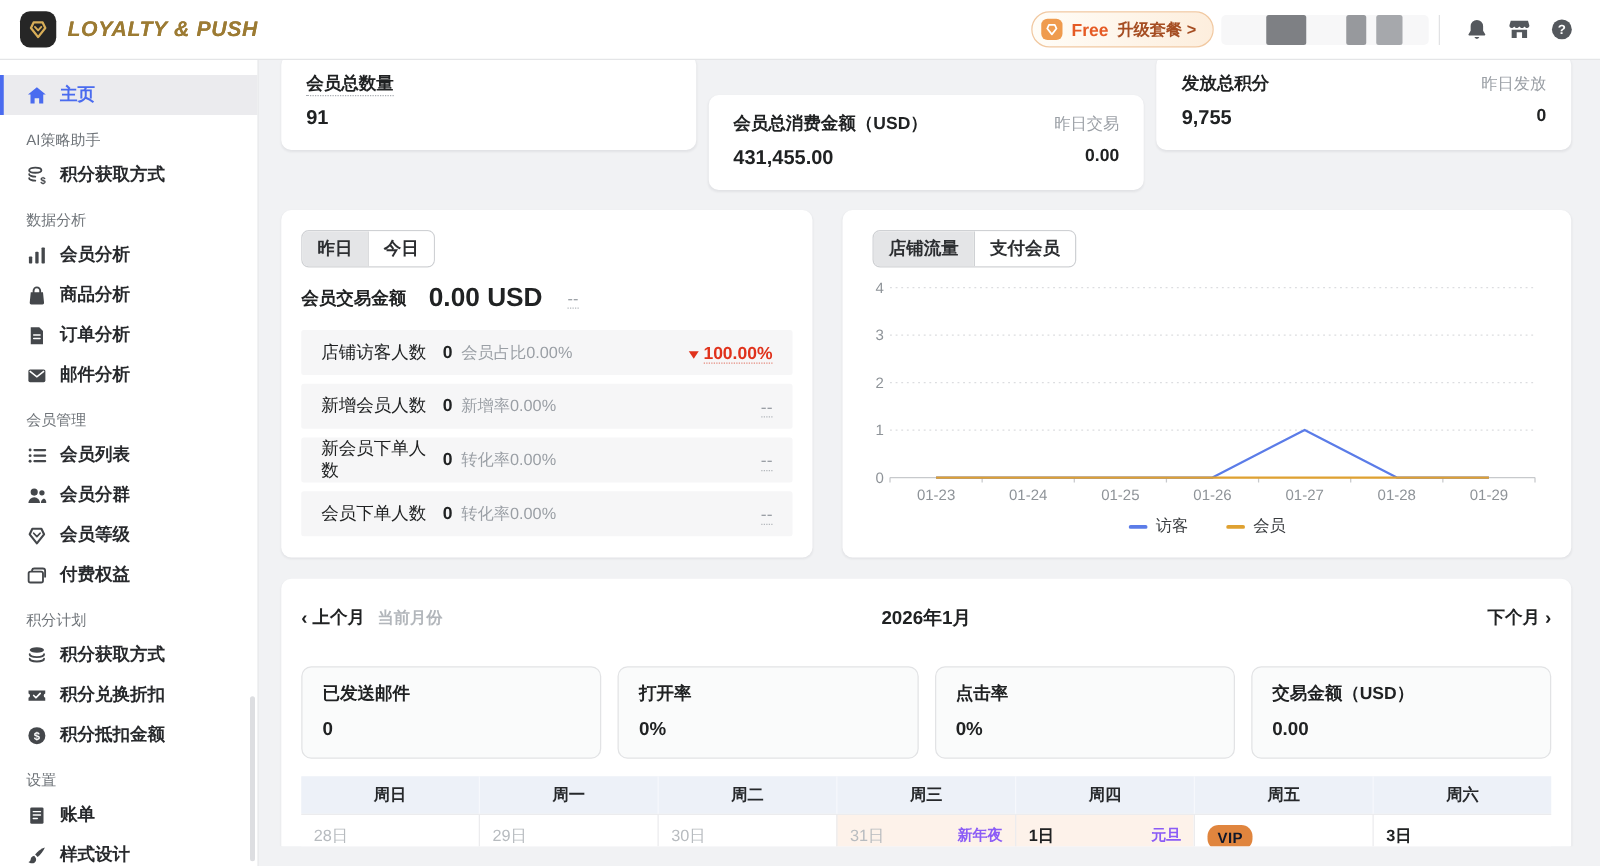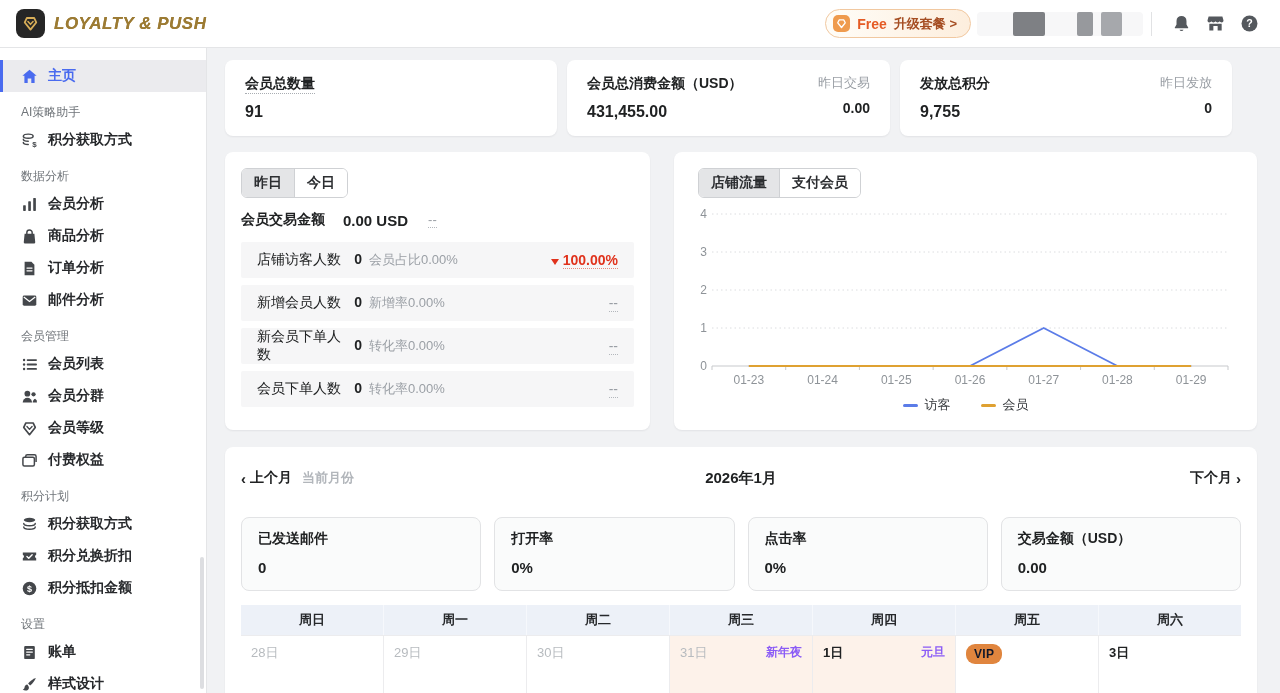--- a/index.html
+++ b/index.html
@@ -42,48 +42,48 @@
   .side-item.active { background:#ebebee; color:#4a6bef; }
   .side-item.active .ico { color:#4a6bef; }
   .side-item.active::before { content:""; position:absolute; left:0; top:0; bottom:0;
     width:3px; background:#4a6bef; }
   .side-section { height:24px; margin-top:8px; display:flex; align-items:center;
     padding-left:21px; font-size:12px; color:#6f7479; }
   .side-scroll { position:absolute; right:2px; top:509px; width:4px; height:132px;
     border-radius:2px; background:#dddee1; }
 
   
-  .main { position:absolute; left:207px; top:48px; width:1073px; height:645px;
+  .main { position:absolute; left:207px; top:32px; width:1073px; height:645px;
     padding:12px 23px 0 18px; overflow:hidden; }
   .card { background:#fff; border-radius:8px; box-shadow:0 1px 2px rgba(22,29,37,.07); }
 
   .stat-row { display:flex; gap:10px; }
   .stat-card { height:76px; padding:14px 20px; display:flex; justify-content:space-between; }
-  .stat-card.w1 { width:332px; } .stat-card.w2 { width:323px; } .stat-card.w3 { width:332px; }
+  .stat-card.w1 { width:332px; } .stat-card.w2 { width:349px;margin-top:32px; } .stat-card.w3 { width:332px; }
   .stat-label { font-size:14px; font-weight:700; }
   .stat-label.dotted { border-bottom:1px dotted #a9adb2; padding-bottom:2px; cursor:help; }
   .stat-value { font-size:16px; font-weight:700; margin-top:10px; }
   .stat-sub { text-align:right; }
   .stat-sub .sl { font-size:13px; color:#9a9fa5; }
   .stat-sub .sv { font-size:14px; font-weight:700; margin-top:8px; }
 
   .mid-row { display:flex; gap:24px; margin-top:16px;align-items:center; }
   .panel-left { width:442px; height:278px; padding:16px; }
   .panel-right { flex:1; height:278px; padding:16px 24px 8px; }
 
   .seg { display:inline-flex; border:1px solid #cfd1d4; border-radius:6px; overflow:hidden; background:#fff; }
   .seg button { height:28px; border:none; background:#fff; font-size:14px; font-weight:600;
     color:#2c2e31; cursor:pointer; padding:0 12px; min-width:48px;
     font-family:"Liberation Sans","DejaVu Sans",sans-serif; }
   .seg button + button { border-left:1px solid #cfd1d4; }
   .seg button.on { background:#e4e5e7; }
 
   .amount-line { display:flex; align-items:center; margin-top:13px; }
   .amount-label { font-size:14px; font-weight:700; }
-  .amount-value { font-size:15px; font-weight:700; margin-left:18px; }
+  .amount-value { font-size:21px; font-weight:700; margin-left:18px; }
   .amount-extra { font-size:13px; color:#9a9fa5; margin-left:20px;
     border-bottom:1px dotted #b3b7bc; cursor:help; }
 
   .metric-rows { margin-top:13px; }
   .metric-row { height:36px; background:#f6f6f7; border-radius:2px; display:flex;
     align-items:center; padding:0 16px; margin-bottom:7px; }
   .metric-row .ml { flex:1; font-size:14px;font-family:Liberation Serif, serif; }
   .metric-row .mid { width:178px; display:flex; align-items:baseline; }
   .metric-row .mv { font-size:14px; font-weight:700; min-width:10px; text-align:right; }
   .metric-row .mr { font-size:13px; color:#9a9fa5; margin-left:7px; }

